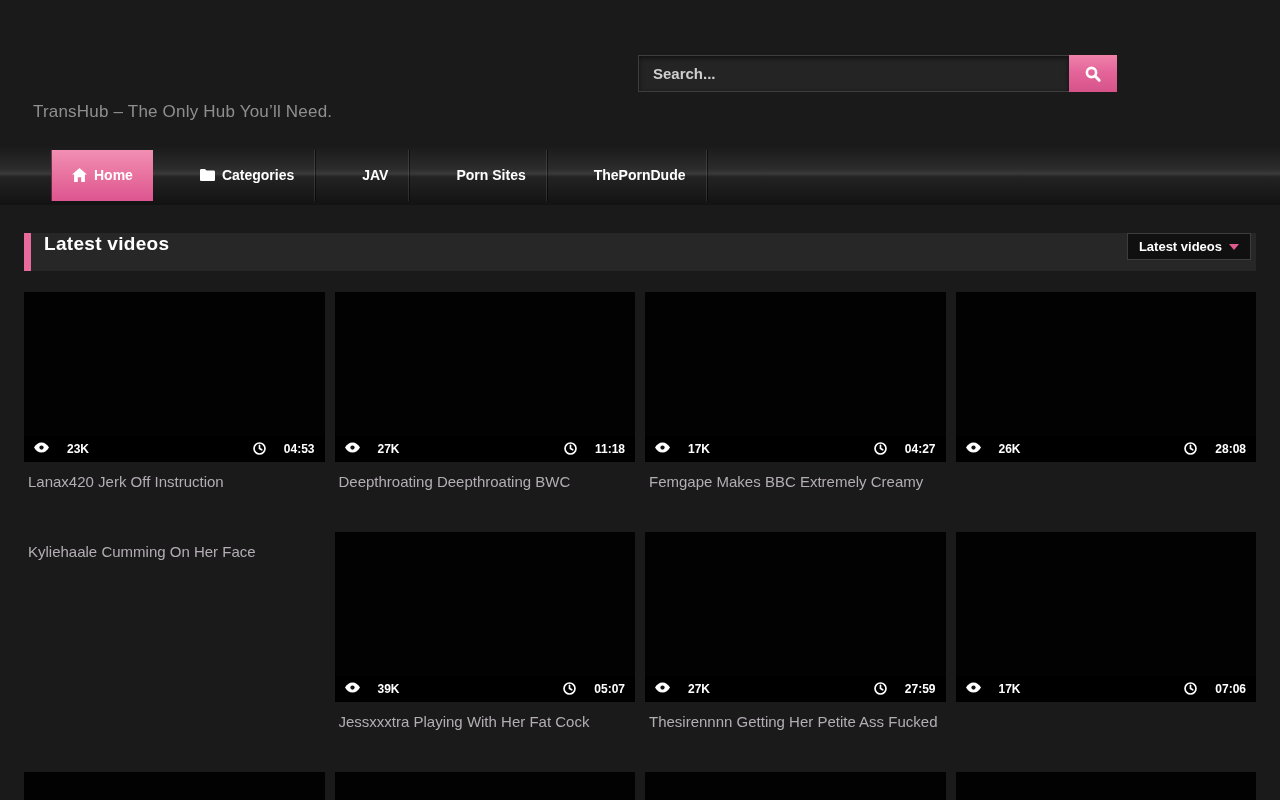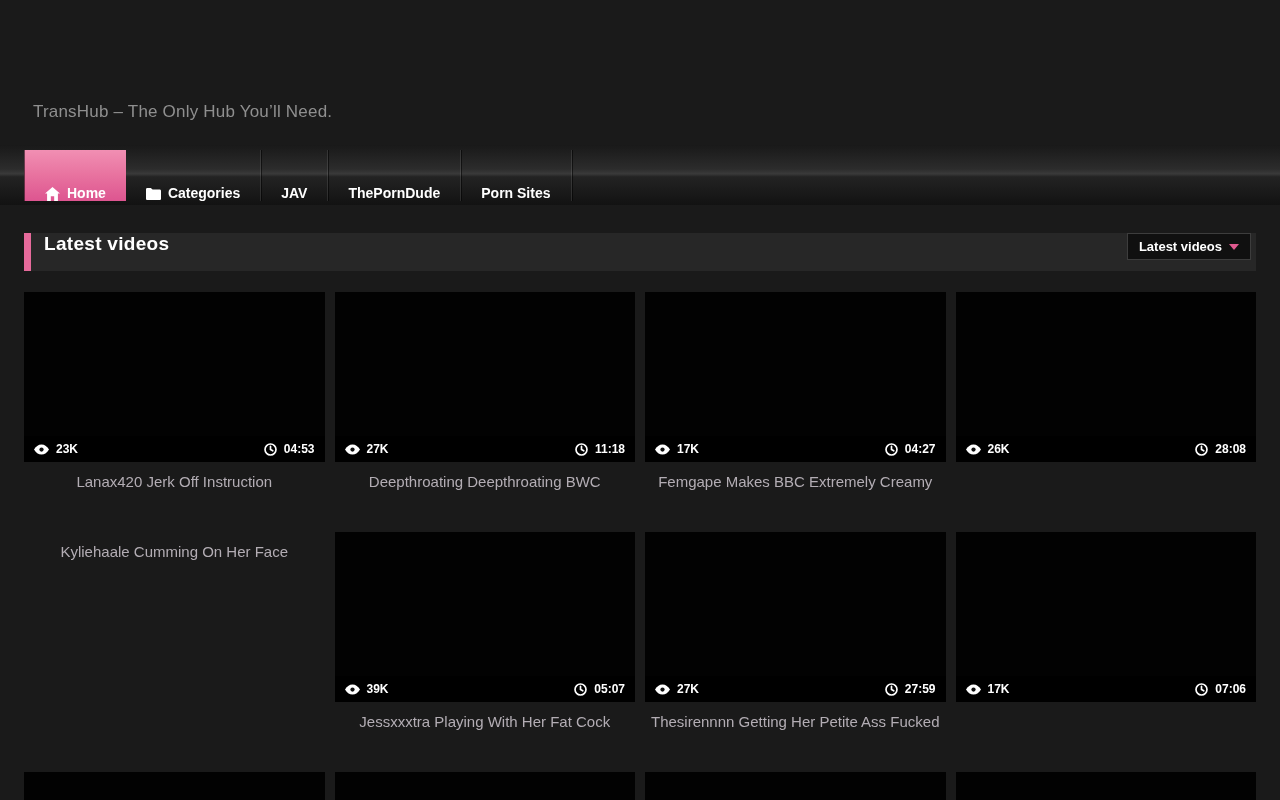--- a/index.html
+++ b/index.html
@@ -38,26 +38,26 @@
   }
 
   
   .main-nav {
     height:60px; width:100%;
     background:linear-gradient(180deg,#191919 0%,#2c2c2c 40%,#3a3a3a 48%,#232323 53%,#121212 100%);
     display:flex; align-items:center;
   }
   .main-nav ul { list-style:none; display:flex; margin-left:24px; height:51px; }
   .main-nav li {
-    display:flex; align-items:flex-end; gap:7px;
+    display:flex; align-items:center; gap:7px;
     padding:0 20px; height:51px;
     font-size:14px; font-weight:bold; color:#fff;
     border-right:1px solid rgba(255,255,255,.10);
     box-shadow:1px 0 0 rgba(0,0,0,.55);
-    cursor:pointer; white-space:nowrap;
+    cursor:pointer; white-space:nowrap;margin-left:27px;
   }
   .main-nav li:first-child { border-left:1px solid rgba(0,0,0,.55); }
   .main-nav li.active {
     background:linear-gradient(180deg,#f18fb3 0%,#e8729f 50%,#dd5590 100%);
     border-right:none; box-shadow:none;
   }
   .nav-icon { width:15px; height:14px; display:block; }
 
   
   .main { padding:0 24px; }
@@ -95,60 +95,69 @@
   }
   .card { height:240px; cursor:pointer; }
   .thumb { height:170px; background:#020202; position:relative; }
   .stats {
     position:absolute; left:0; right:0; bottom:0; height:26px;
     background:#000;
     display:flex; align-items:center; justify-content:space-between;
     padding:0 10px;
     font-size:12px; font-weight:bold; color:#fff;
   }
-  .stat { display:flex; align-items:center; gap:7px; }
+  .stat { display:flex; align-items:flex-start; gap:18px; }
   .stat-icon { display:block; }
   .video-title {
     padding:9px 4px 0;
-    text-align:center;
+    text-align:left;
     font-size:15px; line-height:21px;
     color:#b3adb4;
   }
 </style>
 </head>
 <body>
 
 <div class="page">
 
   <header class="site-header">
     <div class="tagline">TransHub – The Only Hub You’ll Need.</div>
+    <form class="search-form">
+      <input class="search-input" type="text" placeholder="Search..." style="">
+      <button class="search-button" type="submit">
+        <svg width="18" height="18" viewBox="0 0 18 18">
+          <circle cx="7.5" cy="7.5" r="4.6" fill="none" stroke="#fff" stroke-width="2.6"></circle>
+          <line x1="11" y1="11" x2="15.2" y2="15.2" stroke="#fff" stroke-width="3" stroke-linecap="round"></line>
+        </svg>
+      </button>
+    </form>
   </header>
 
   <nav class="main-nav">
     <ul>
       <li class="active">
         <svg class="nav-icon" viewBox="0 0 16 15">
           <path d="M8 0 L0 7 h2.2 v8 h4 v-5 h3.6 v5 h4 V7 H16 Z" fill="#fff"></path>
         </svg>
         <span>Home</span>
       </li>
       <li>
         <svg class="nav-icon" viewBox="0 0 16 13">
           <path d="M0 1.5 C0 .7 .6 0 1.4 0 H5.2 L7 1.8 H14.6 C15.4 1.8 16 2.4 16 3.2 V11.6 C16 12.4 15.4 13 14.6 13 H1.4 C.6 13 0 12.4 0 11.6 Z" fill="#fff"></path>
         </svg>
         <span>Categories</span>
       </li>
       <li>
         <span>JAV</span>
       </li>
       <li>
+        <span>Porn Sites</span>
+      </li>
+      <li>
         <span>ThePornDude</span>
-      </li>
-      <li>
-        <span>Porn Sites</span>
       </li>
     </ul>
   </nav>
 
   <main class="main">
 
     <div class="section-head">
       <span class="accent-bar"></span>
       <h2 class="section-title">Latest videos</h2>
       <span class="spacer"></span>

